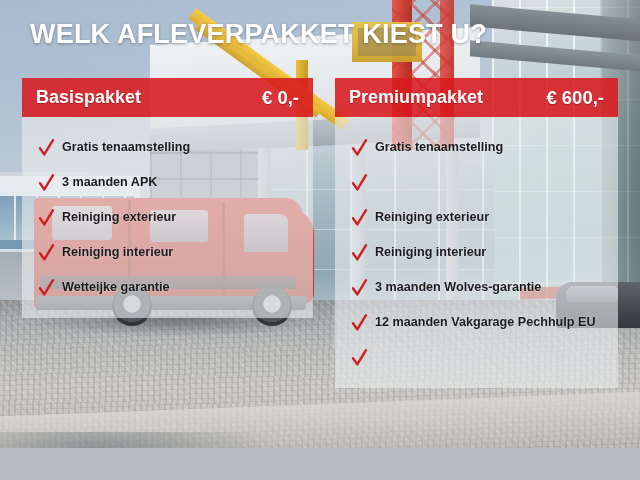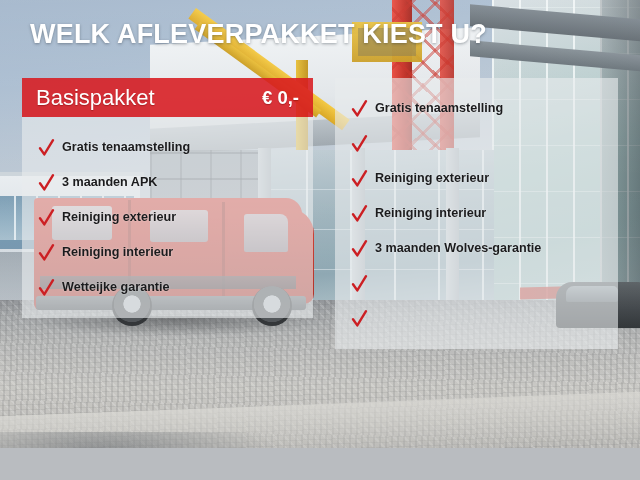--- a/index.html
+++ b/index.html
@@ -258,21 +258,21 @@
   .panel { position: absolute; }
 
   .panel-head {
     position: relative;
     height: 39px;
     background: rgba(216, 26, 32, .88);
     display: flex; align-items: center;
     padding: 0 14px 0 14px;
   }
   .panel-head .pkg-name {
-    font-size: 22px; font-weight: normal; color: #ffffff;
+    font-size: 18px; font-weight: bold; color: #ffffff;
     text-shadow: 0 1px 1px rgba(110,10,12,.45);
     white-space: nowrap;
   }
   .panel-head .pkg-price {
     margin-left: auto;
     font-size: 18.5px; font-weight: bold; color: #ffffff;
     text-shadow: 0 1px 1px rgba(110,10,12,.45);
     white-space: nowrap;
   }
 
@@ -416,20 +416,24 @@
           <svg width="17" height="20" viewBox="0 0 17 20">
               <path d="M2 10.2 L6.3 16.4 L15 2.2" fill="none" stroke="#cc1f23" stroke-width="2.4" stroke-linecap="round" stroke-linejoin="round"></path>
             </svg>
         </span>
         <span class="feature-label">Wetteijke garantie</span>
       </div>
     </div>
   </div>
 
   <div class="panel" id="panel-premium">
+    <div class="panel-head">
+      <span class="pkg-name">Premiumpakket</span>
+      <span class="pkg-price">€ 600,-</span>
+    </div>
     <div class="panel-body">
       <div class="feature">
         <span class="check-icon">
           <svg width="17" height="20" viewBox="0 0 17 20">
               <path d="M2 10.2 L6.3 16.4 L15 2.2" fill="none" stroke="#cc1f23" stroke-width="2.4" stroke-linecap="round" stroke-linejoin="round"></path>
             </svg>
         </span>
         <span class="feature-label">Gratis tenaamstelling</span>
       </div>
       <div class="feature">
@@ -462,20 +466,21 @@
             </svg>
         </span>
         <span class="feature-label">3 maanden Wolves-garantie</span>
       </div>
       <div class="feature">
         <span class="check-icon">
           <svg width="17" height="20" viewBox="0 0 17 20">
               <path d="M2 10.2 L6.3 16.4 L15 2.2" fill="none" stroke="#cc1f23" stroke-width="2.4" stroke-linecap="round" stroke-linejoin="round"></path>
             </svg>
         </span>
+        <span class="feature-label">12 maanden Vakgarage Pechhulp EU</span>
       </div>
       <div class="feature">
         <span class="check-icon">
           <svg width="17" height="20" viewBox="0 0 17 20">
               <path d="M2 10.2 L6.3 16.4 L15 2.2" fill="none" stroke="#cc1f23" stroke-width="2.4" stroke-linecap="round" stroke-linejoin="round"></path>
             </svg>
         </span>
       </div>
     </div>
   </div>

